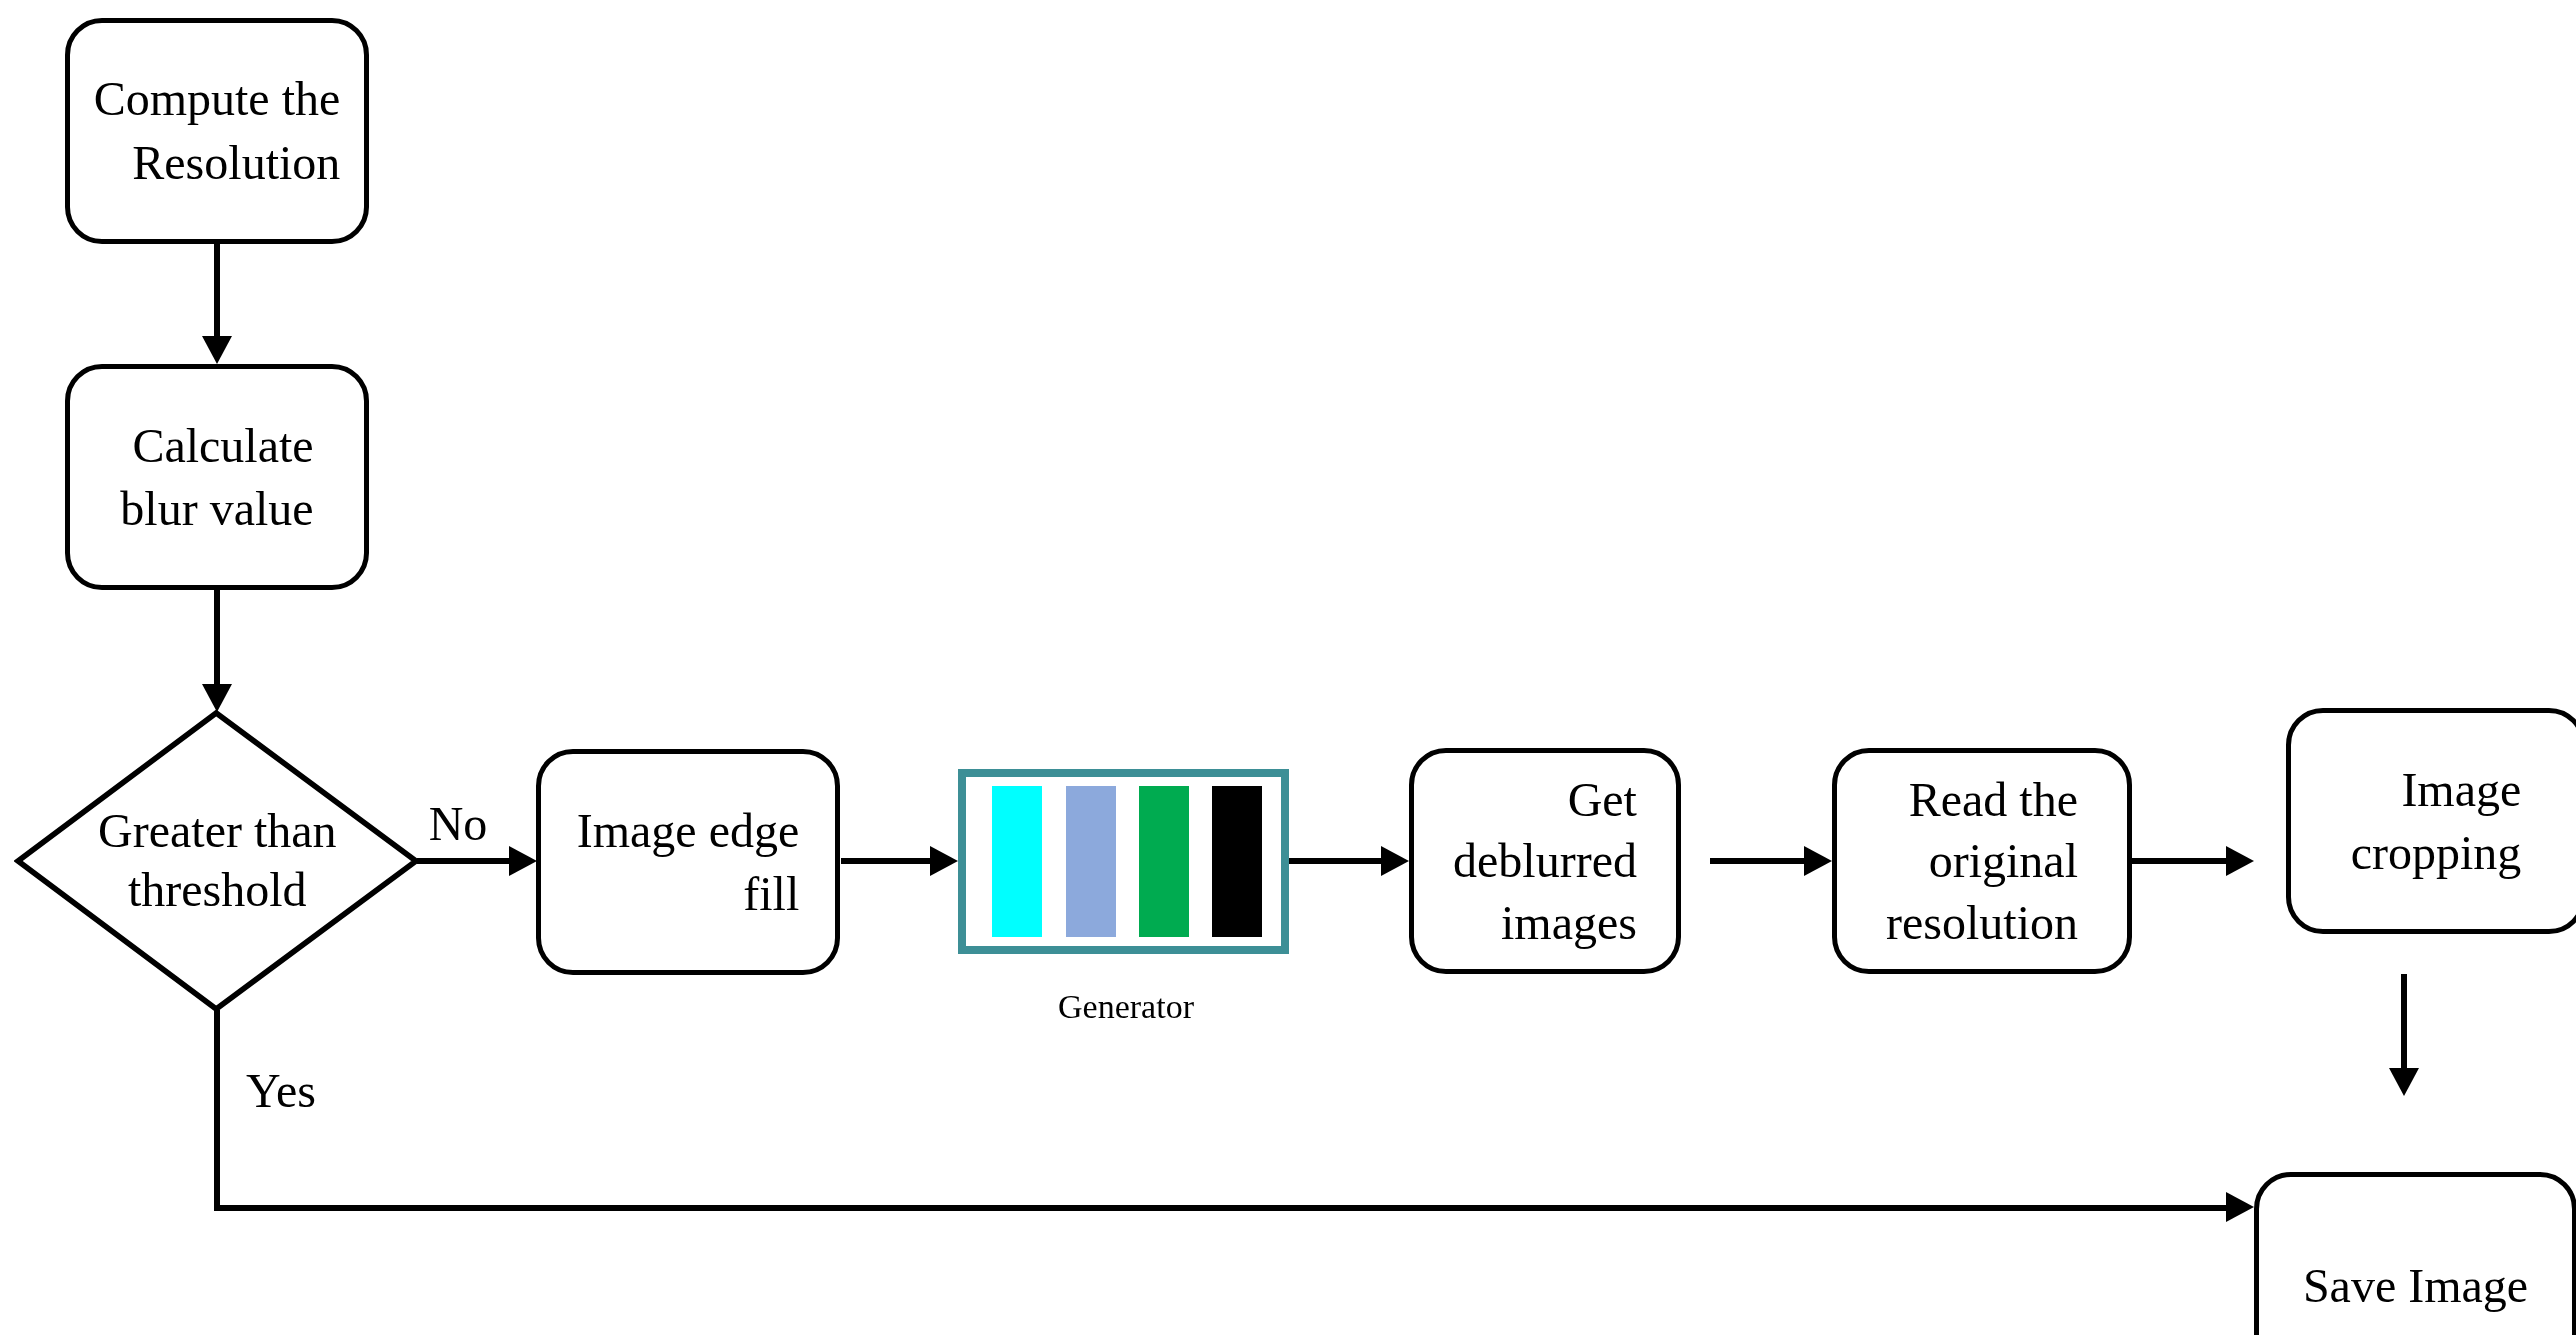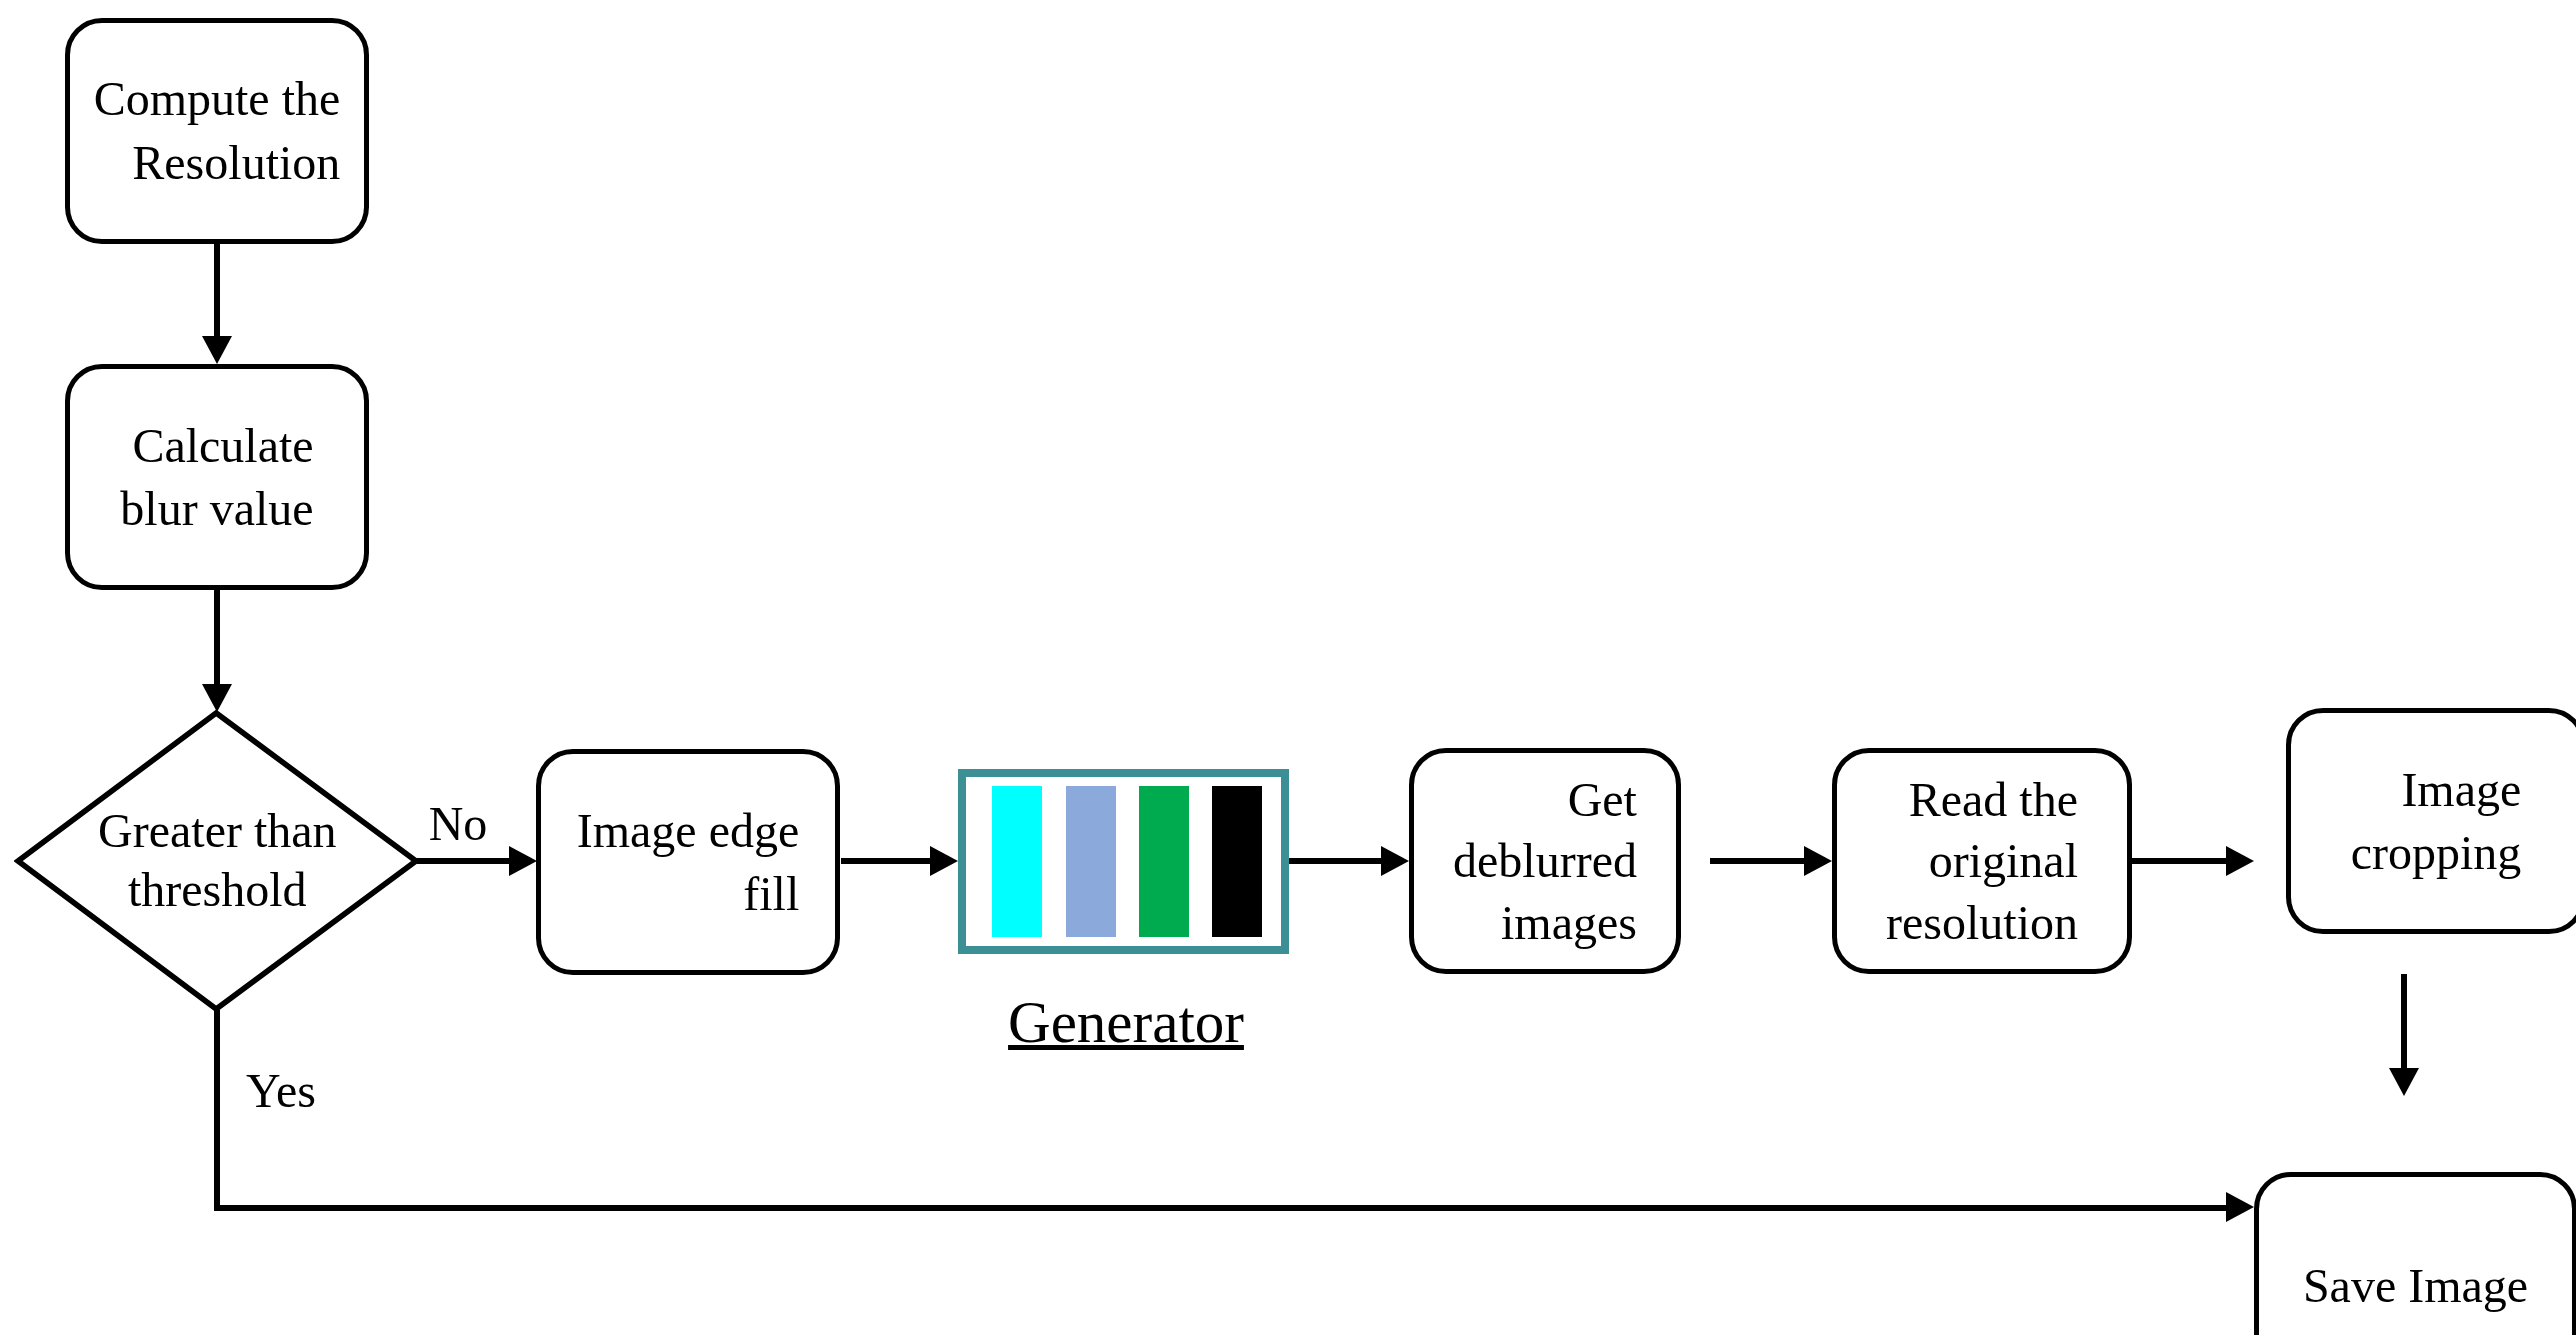--- a/index.html
+++ b/index.html
@@ -90,23 +90,22 @@
     position: absolute;
     transform: translate(-50%, -50%);
     font-size: 48px;
     white-space: nowrap;
   }
   .gen-label {
     position: absolute;
     left: 1126px;
     top: 988px;
     transform: translateX(-50%);
-    font-size: 59px;
+    font-size: 34px;
     white-space: nowrap;
-    text-decoration: underline;
   }
 </style>
 </head>
 <body>
 
 <div id="canvas">
 
   <div class="node" style="left:65px; top:17.5px; width:304px; height:226px;">
     <span>Compute the
 Resolution</span>

